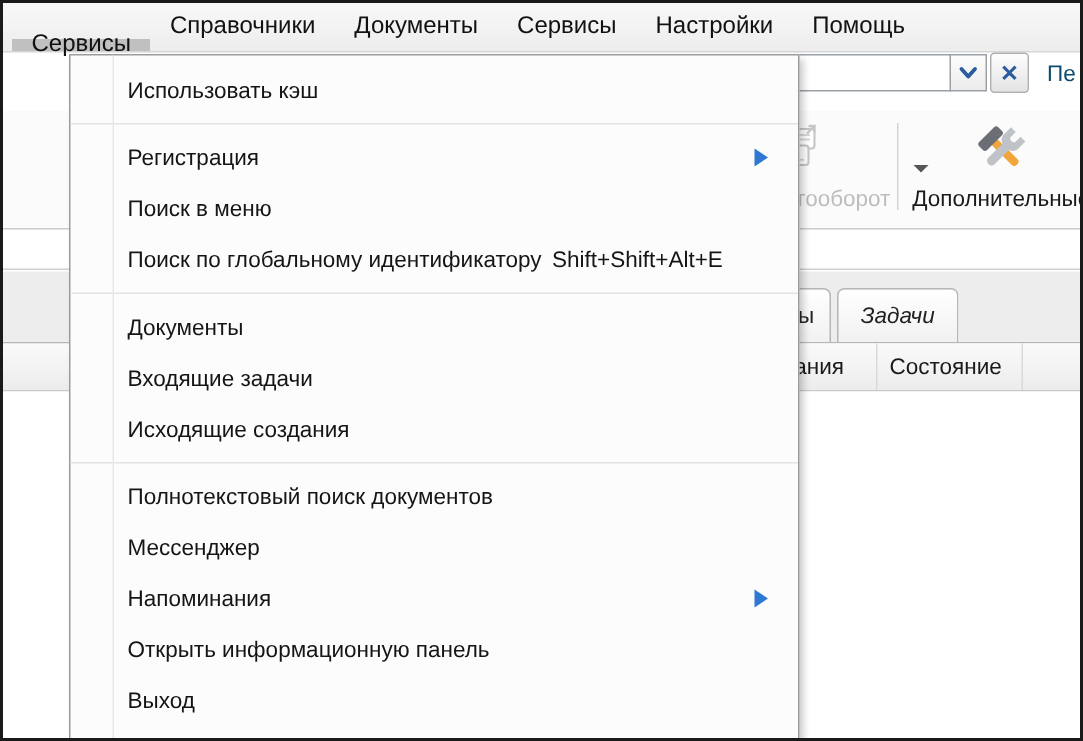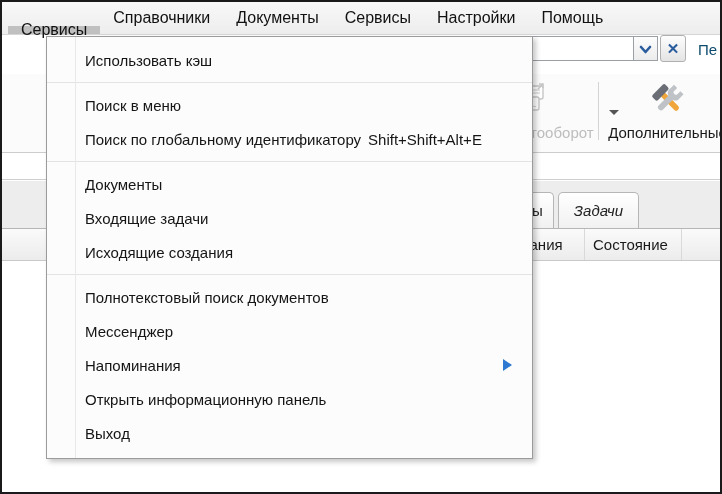--- a/index.html
+++ b/index.html
@@ -197,20 +197,24 @@
   <div class="menu">
     <div class="gutter-line"></div>
 
     <div class="item">
       <span>Использовать кэш</span>
     </div>
 
     <div class="sep"></div>
 
     <div class="item">
+      <span>Регистрация</span>
+      <span class="arrow"></span>
+    </div>
+    <div class="item">
       <span>Поиск в меню</span>
     </div>
     <div class="item">
       <span>Поиск по глобальному идентификатору</span>
       <span class="shortcut">Shift+Shift+Alt+E</span>
     </div>
 
     <div class="sep"></div>
 
     <div class="item">

